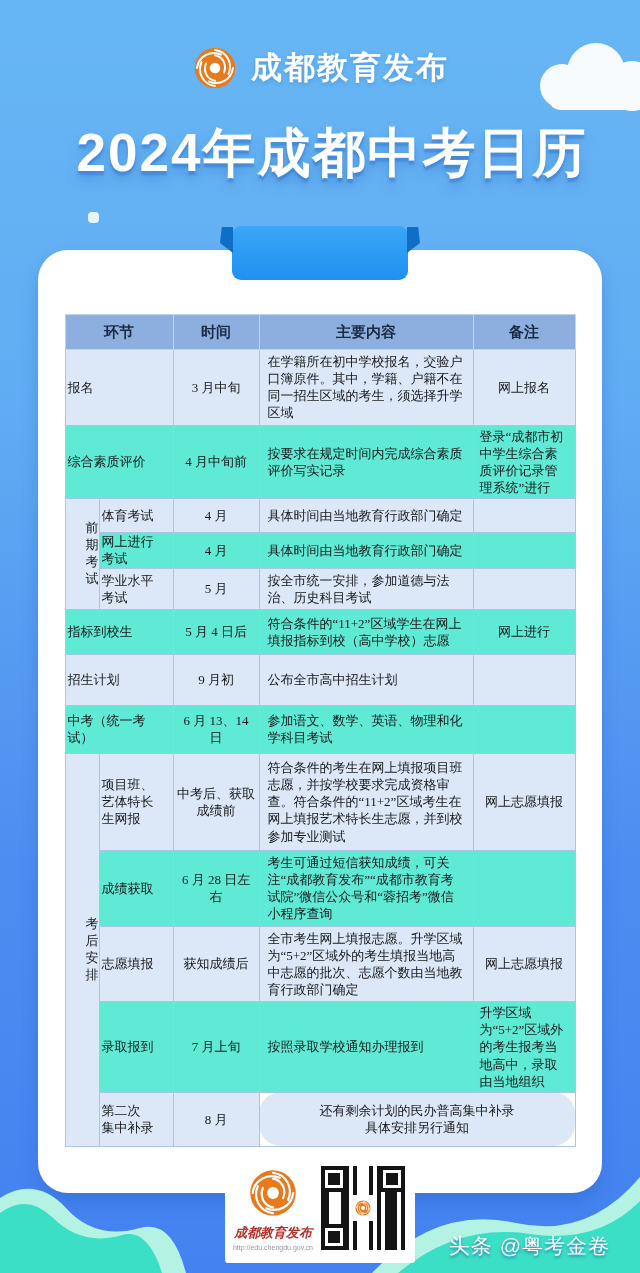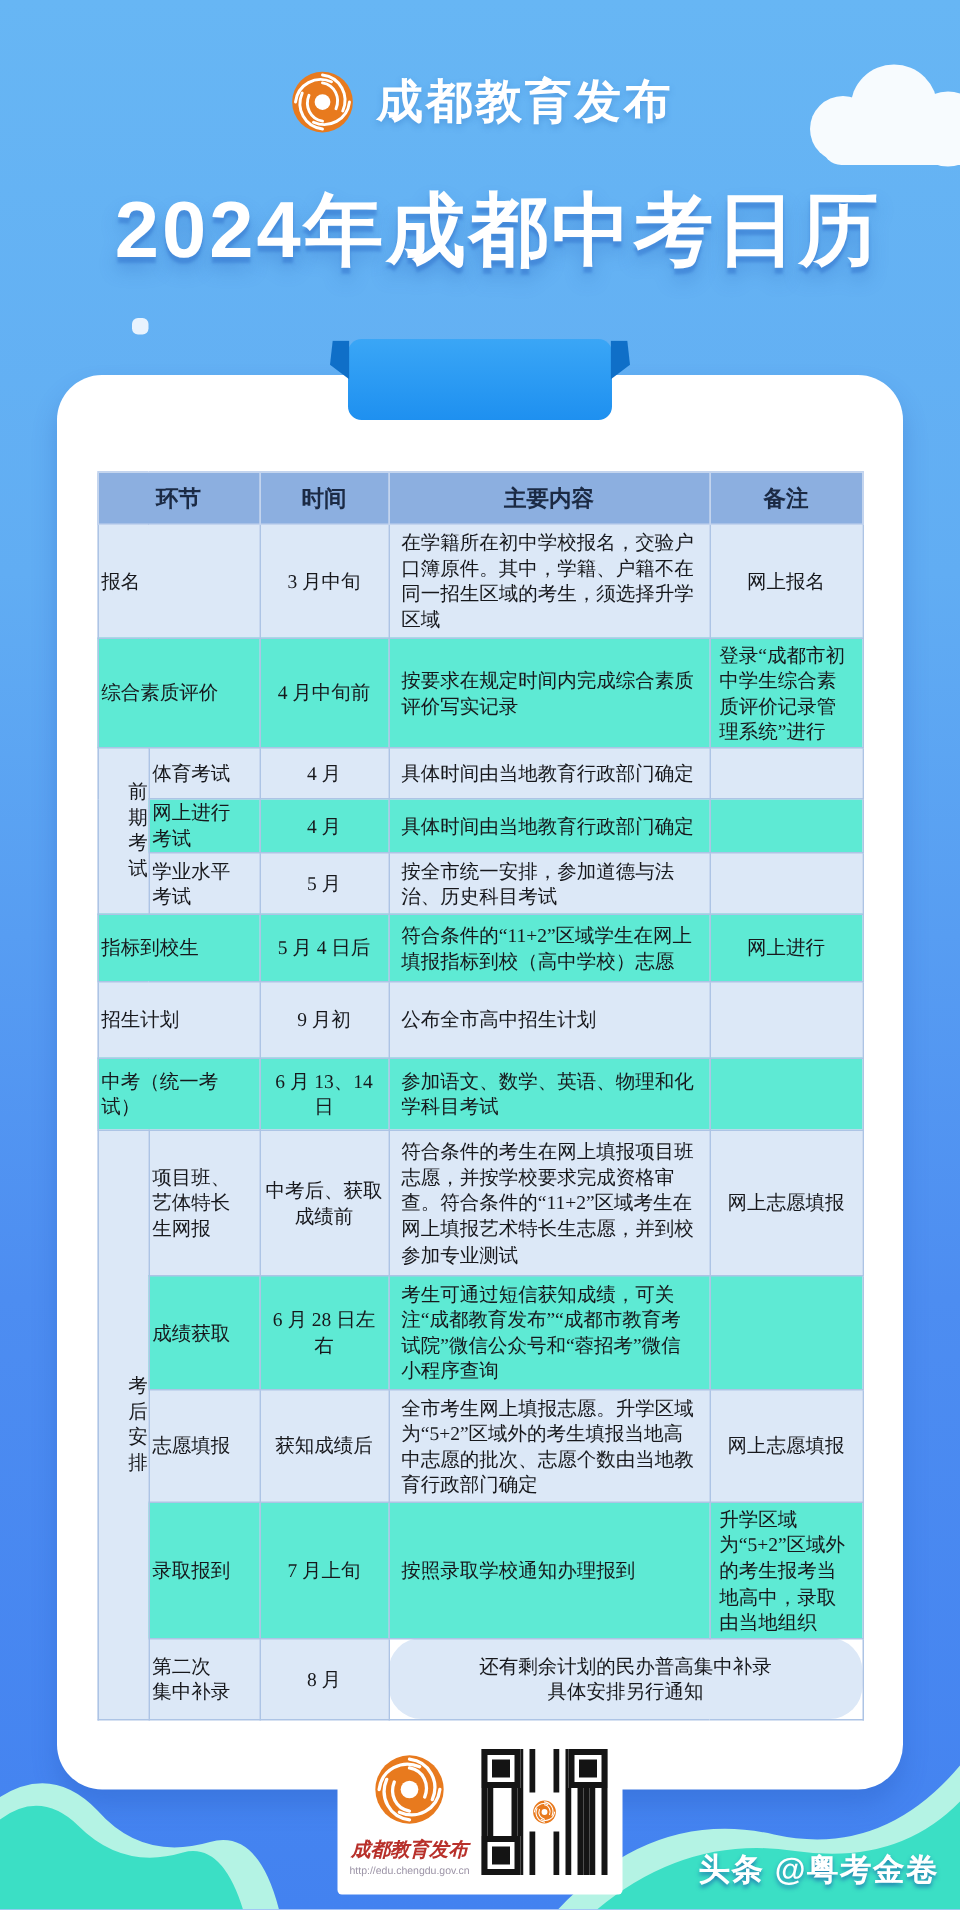--- a/index.html
+++ b/index.html
@@ -59,21 +59,21 @@
   .qr-grid{display:grid;grid-template-columns:repeat(21,1fr);width:84px;height:84px;}
   .qr-grid i{background:#fff;} .qr-grid i.b{background:#141414;}
   .fd{position:absolute;width:26px;height:26px;border:4px solid #141414;background:#fff;box-sizing:border-box;}
   .fd::after{content:"";position:absolute;inset:3px;background:#141414;}
   .fd1{left:4px;top:4px;} .fd2{right:4px;top:4px;} .fd3{left:4px;bottom:4px;}
   .qr-badge{position:absolute;left:50%;top:50%;transform:translate(-50%,-50%);width:26px;height:26px;background:#fff;
     display:flex;align-items:center;justify-content:center;}
   .qr-badge svg{width:18px;height:18px;}
   
   .waves{position:absolute;left:0;bottom:0;width:640px;height:130px;z-index:7;}
-  .watermark{position:absolute;right:14px;top:1232px;z-index:9;color:#fff;font-size:21px;font-weight:bold;letter-spacing:1px;
+  .watermark{position:absolute;right:30px;top:1232px;z-index:9;color:#fff;font-size:21px;font-weight:normal;letter-spacing:1px;
     text-shadow:0 2px 3px rgba(25,95,170,.75);}
 </style>
 </head>
 <body>
 
 <svg width="0" height="0" style="position:absolute" aria-hidden="true">
   <symbol id="swirl" viewBox="0 0 64 64">
     <circle cx="32" cy="32" r="27" fill="#e87a1e"></circle>
     <g stroke="#fff" stroke-width="2.6" fill="none" stroke-linecap="round">
       <path d="M32 8 C 48 10 56 26 50 40"></path>

